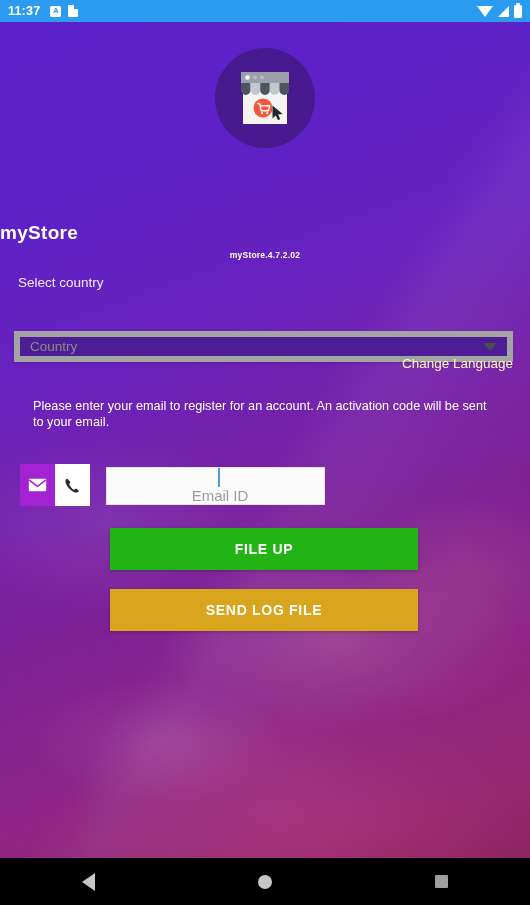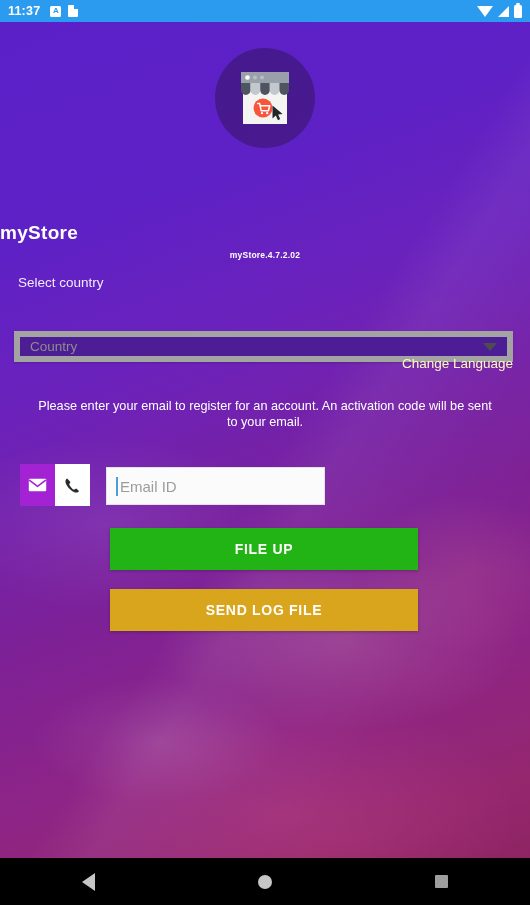--- a/index.html
+++ b/index.html
@@ -210,21 +210,20 @@
     font-size: 13.5px;
     cursor: pointer;
   }
 
   
   #instruction {
     position: absolute;
     top: 376px;
     left: 33px;
     width: 464px;
-    text-align: center;
     color: #ffffff;
     font-size: 12.7px;
     line-height: 16px;
   }
 
   
   #contact-row {
     position: absolute;
     top: 442px;
     left: 20px;
@@ -252,20 +251,21 @@
     position: absolute;
     top: 3px;
     left: 86px;
     width: 219px;
     height: 38px;
     background: #fbfbfb;
     border: 1px solid #e3e3e3;
     display: flex;
     align-items: center;
     padding-left: 9px;
+    flex-direction: column;
   }
   #email-caret {
     width: 2px;
     height: 19px;
     background: #4a9fd8;
     margin-right: 2px;
   }
   #email-placeholder {
     color: #9c9c9c;
     font-size: 15px;

